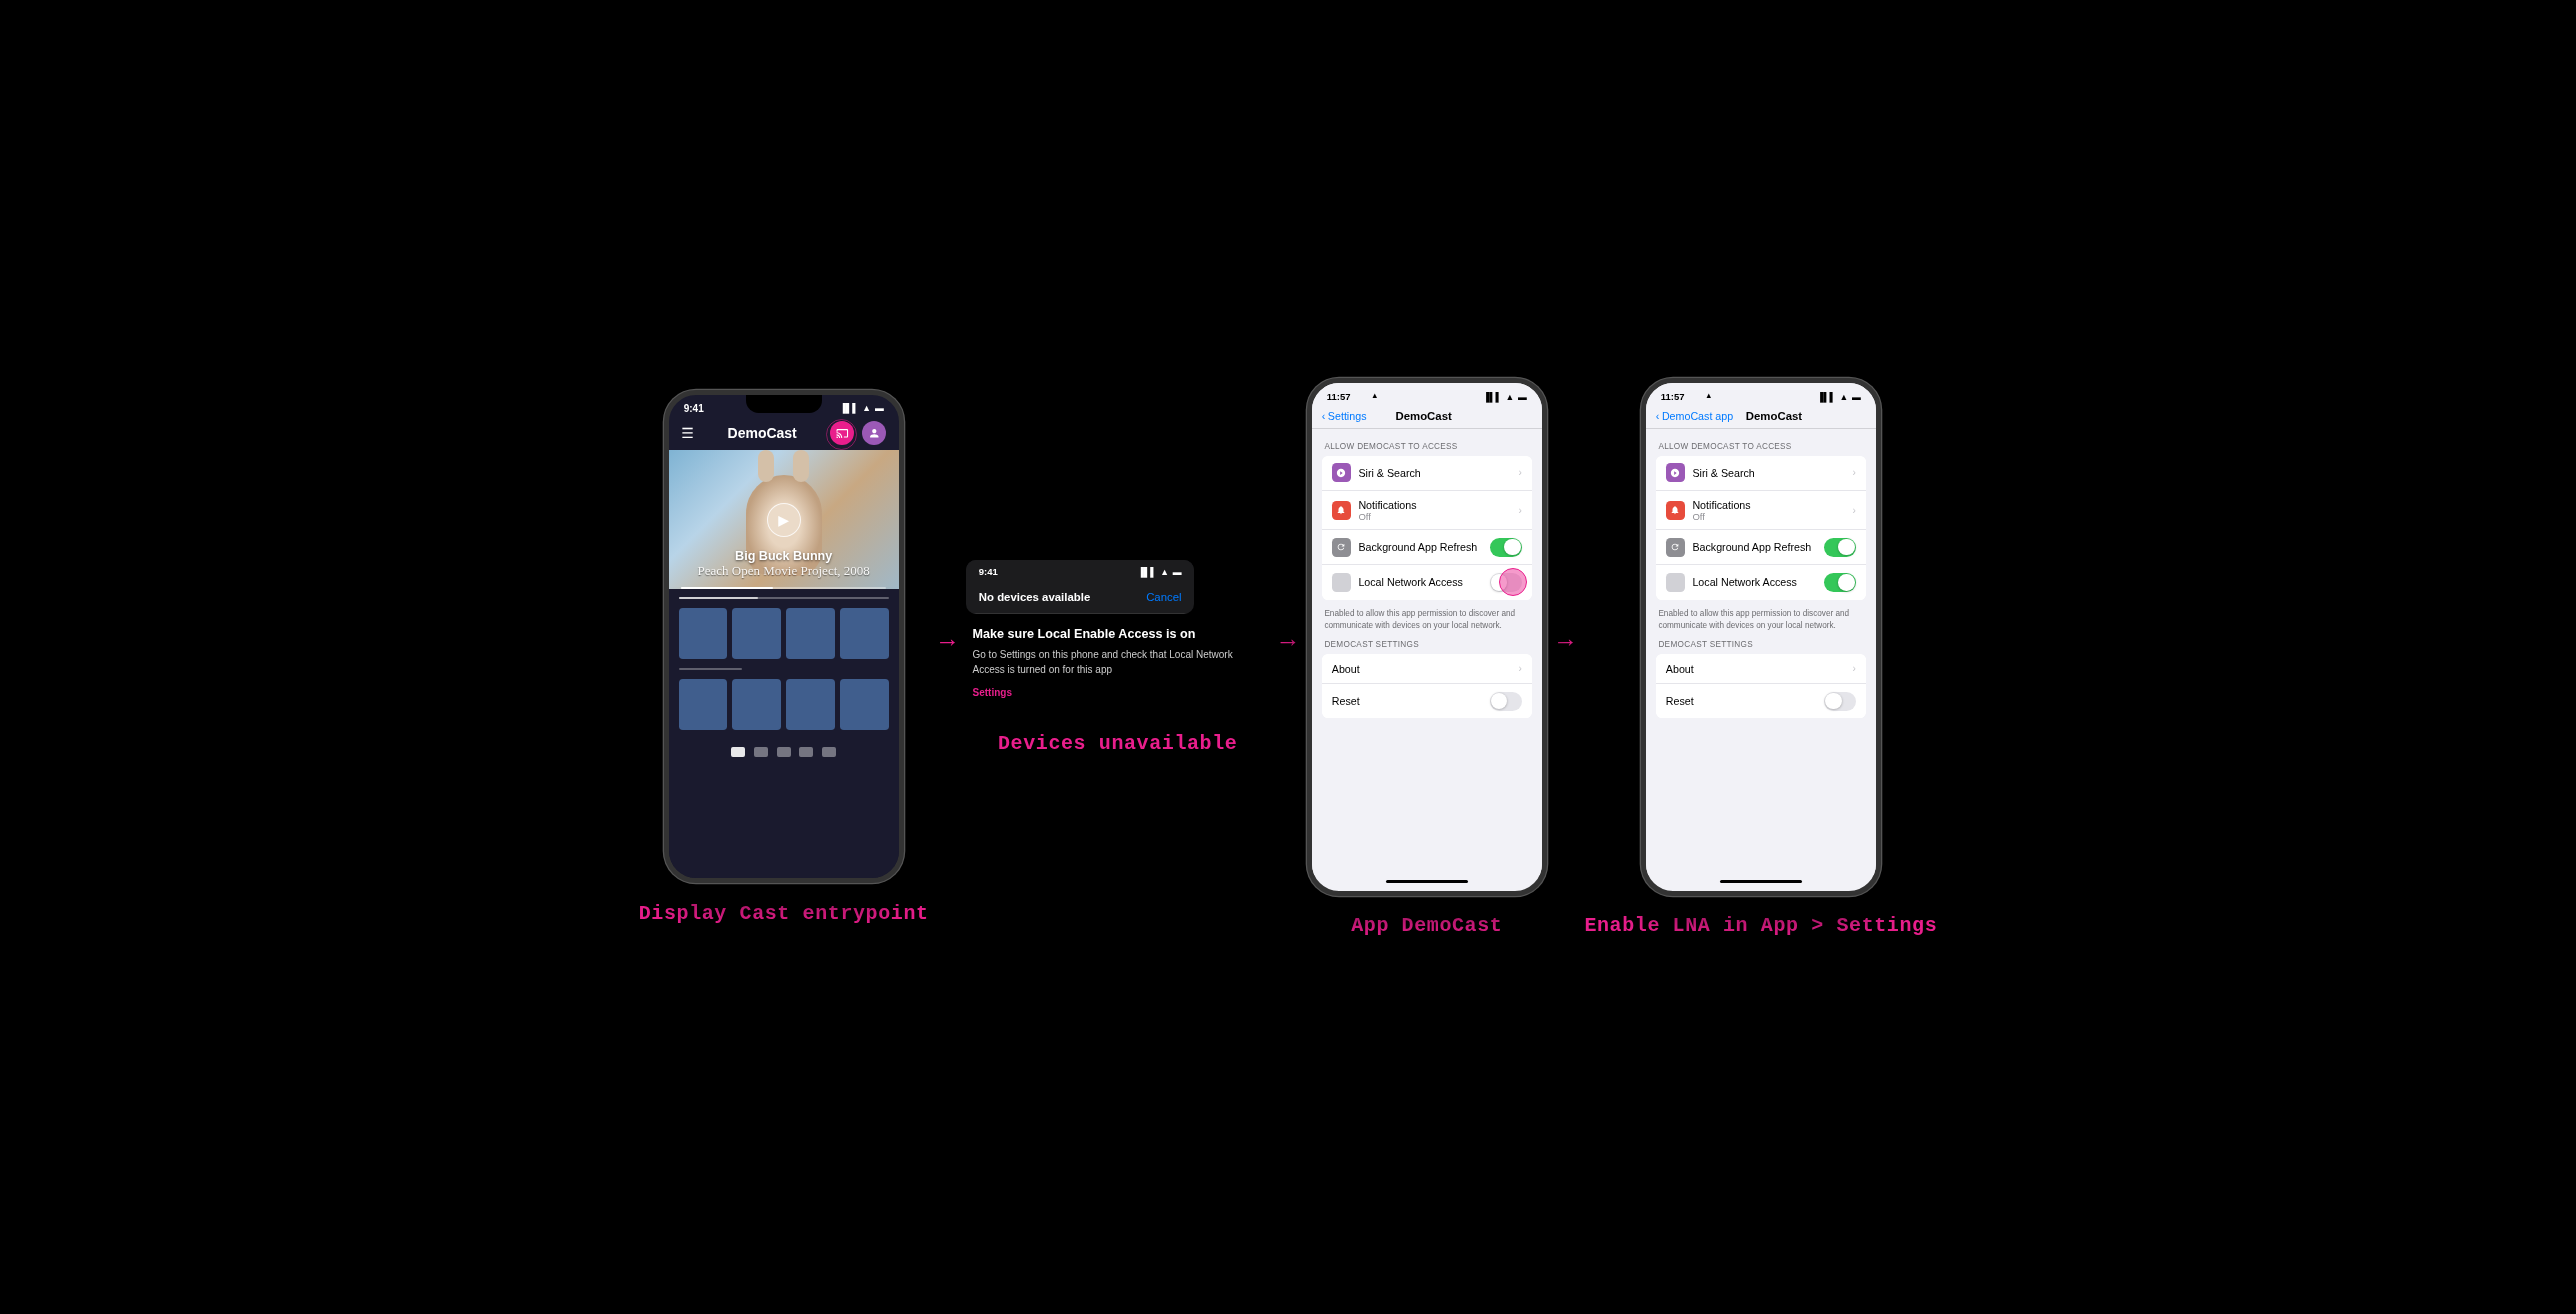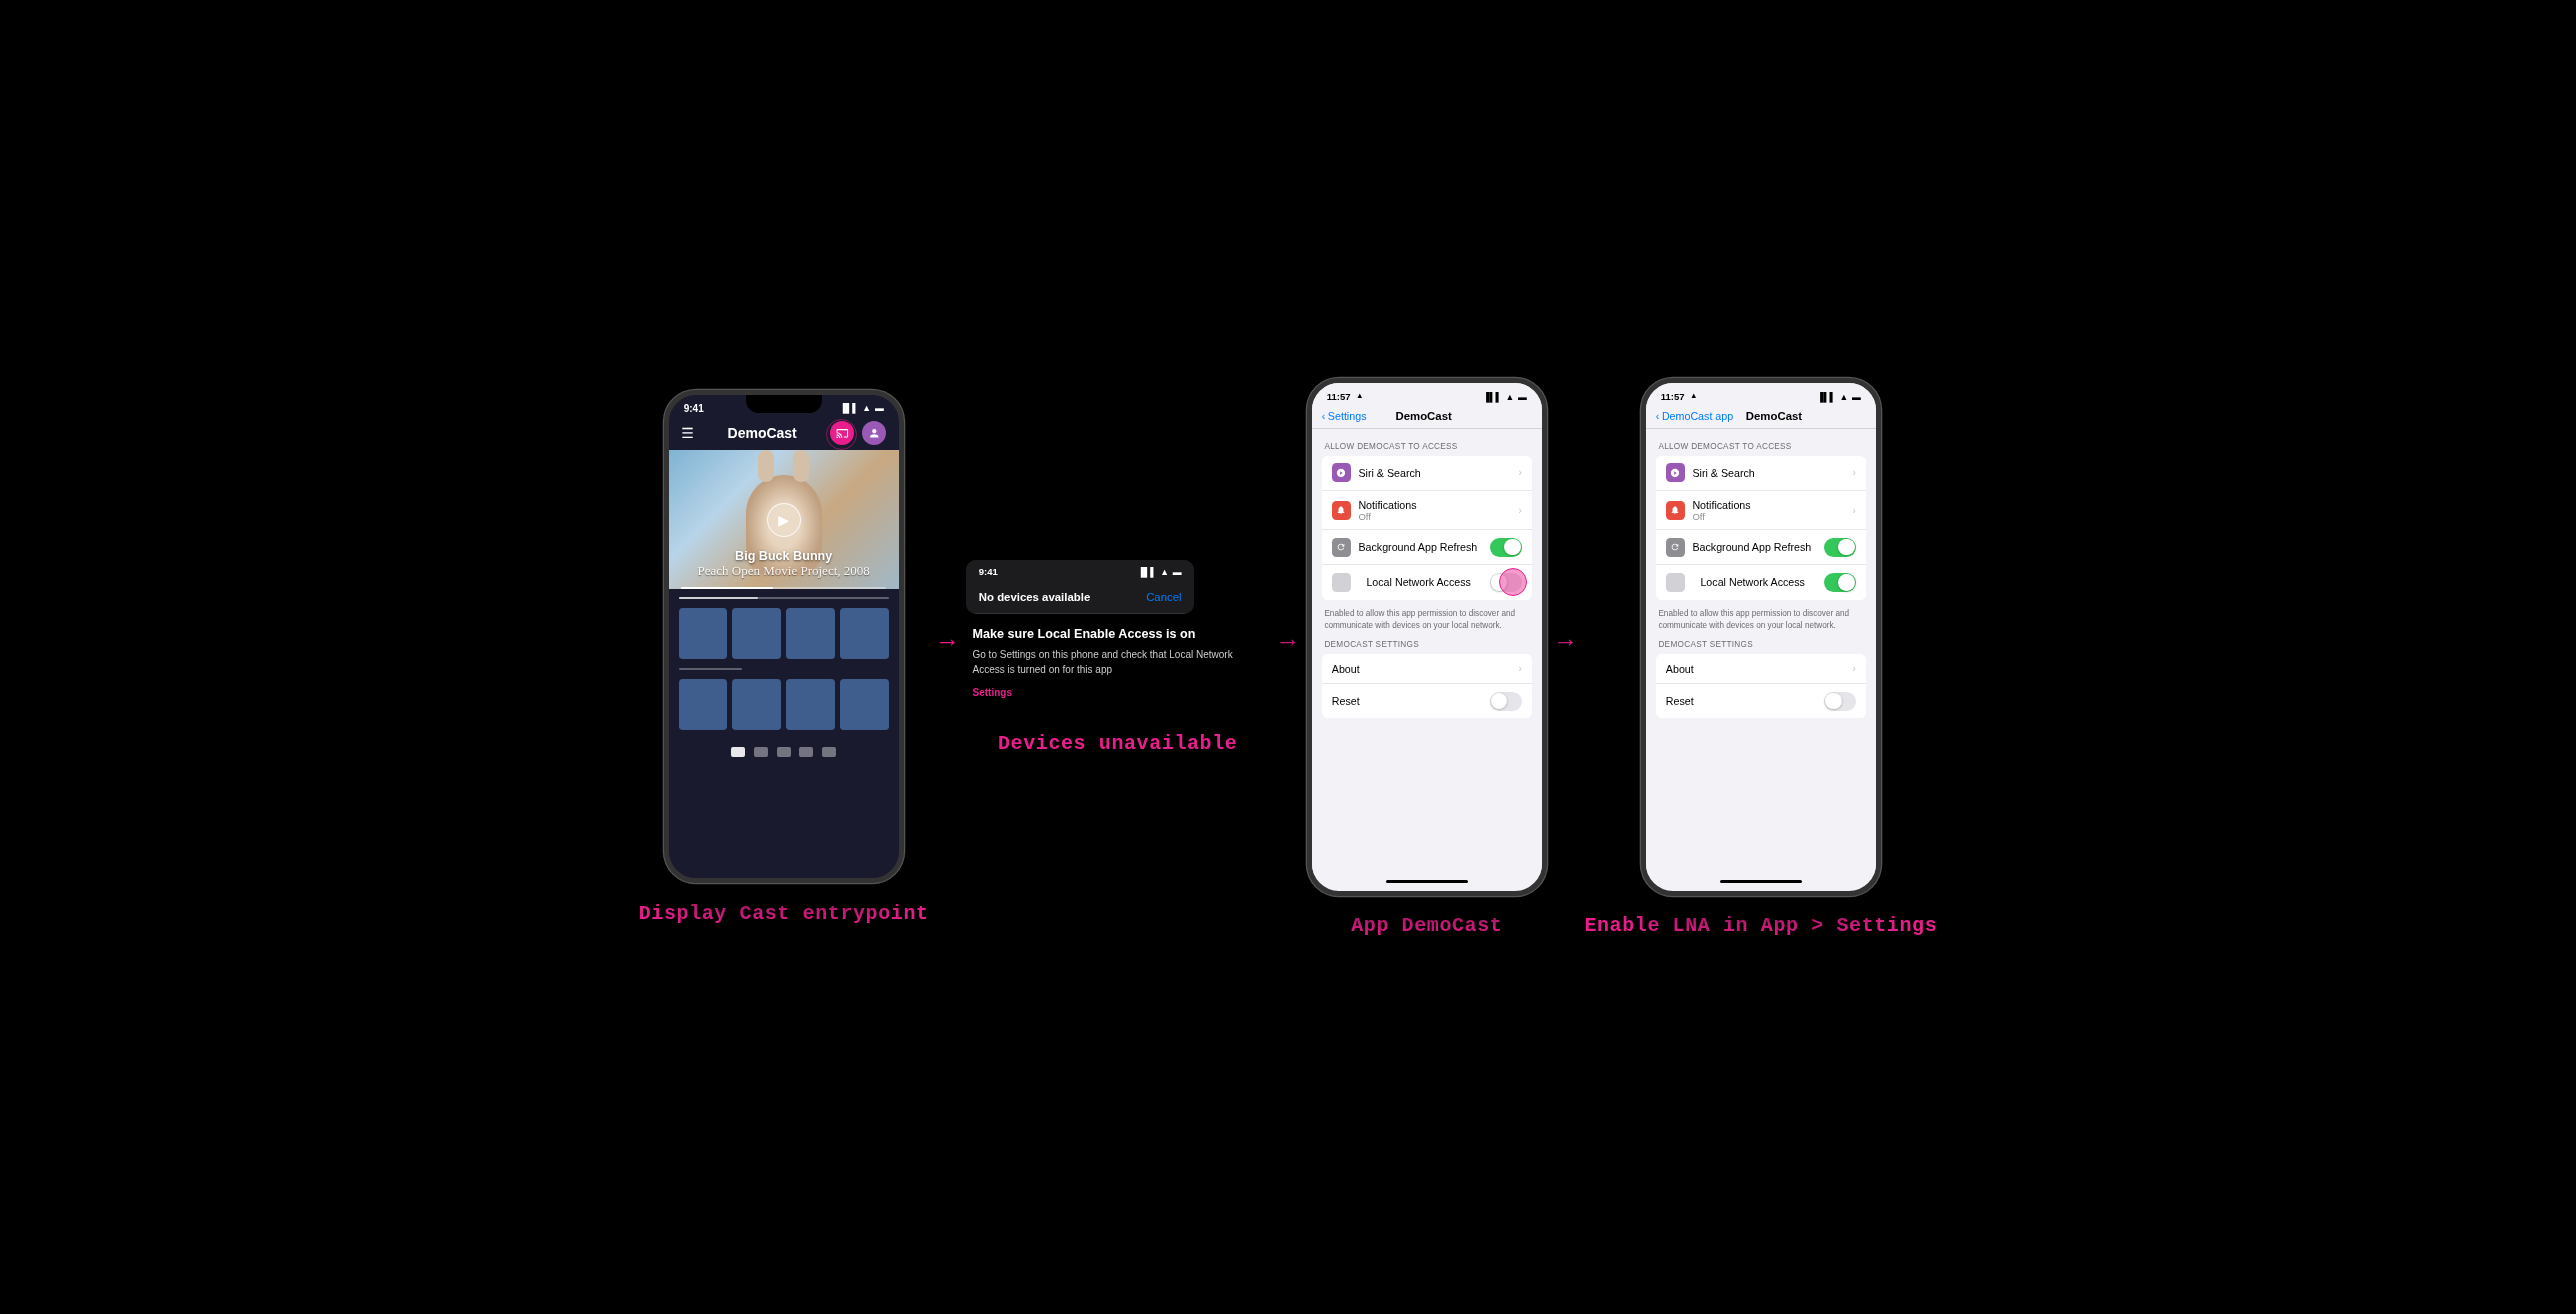--- a/index.html
+++ b/index.html
@@ -376,21 +376,21 @@
       background: #f2f2f7;
       font-size: 9.5px;
       font-weight: 600;
       color: #000;
       flex-shrink: 0;
     }
 
     .ios-status-left {
       display: flex;
       align-items: flex-start;
-      gap: 3px;
+      gap: 18px;
     }
 
     .ios-nav-bar {
       display: flex;
       justify-content: space-between;
       align-items: center;
       padding: 3.8px 10px 6.3px;
       background: #f2f2f7;
       border-bottom: 0.6px solid #d1d1d6;
       flex-shrink: 0;
@@ -441,21 +441,20 @@
       display: flex;
       align-items: center;
       padding: 7.6px 10px;
       border-bottom: 0.6px solid #e5e5ea;
       background: #fff;
       min-height: 30px;
     }
 
     .ios-row:last-child {
       border-bottom: none;
-      gap: 8px;
     }
 
     .ios-row-icon {
       width: 19px;
       height: 19px;
       border-radius: 4.4px;
       margin-right: 7.6px;
       display: flex;
       align-items: center;
       justify-content: center;

